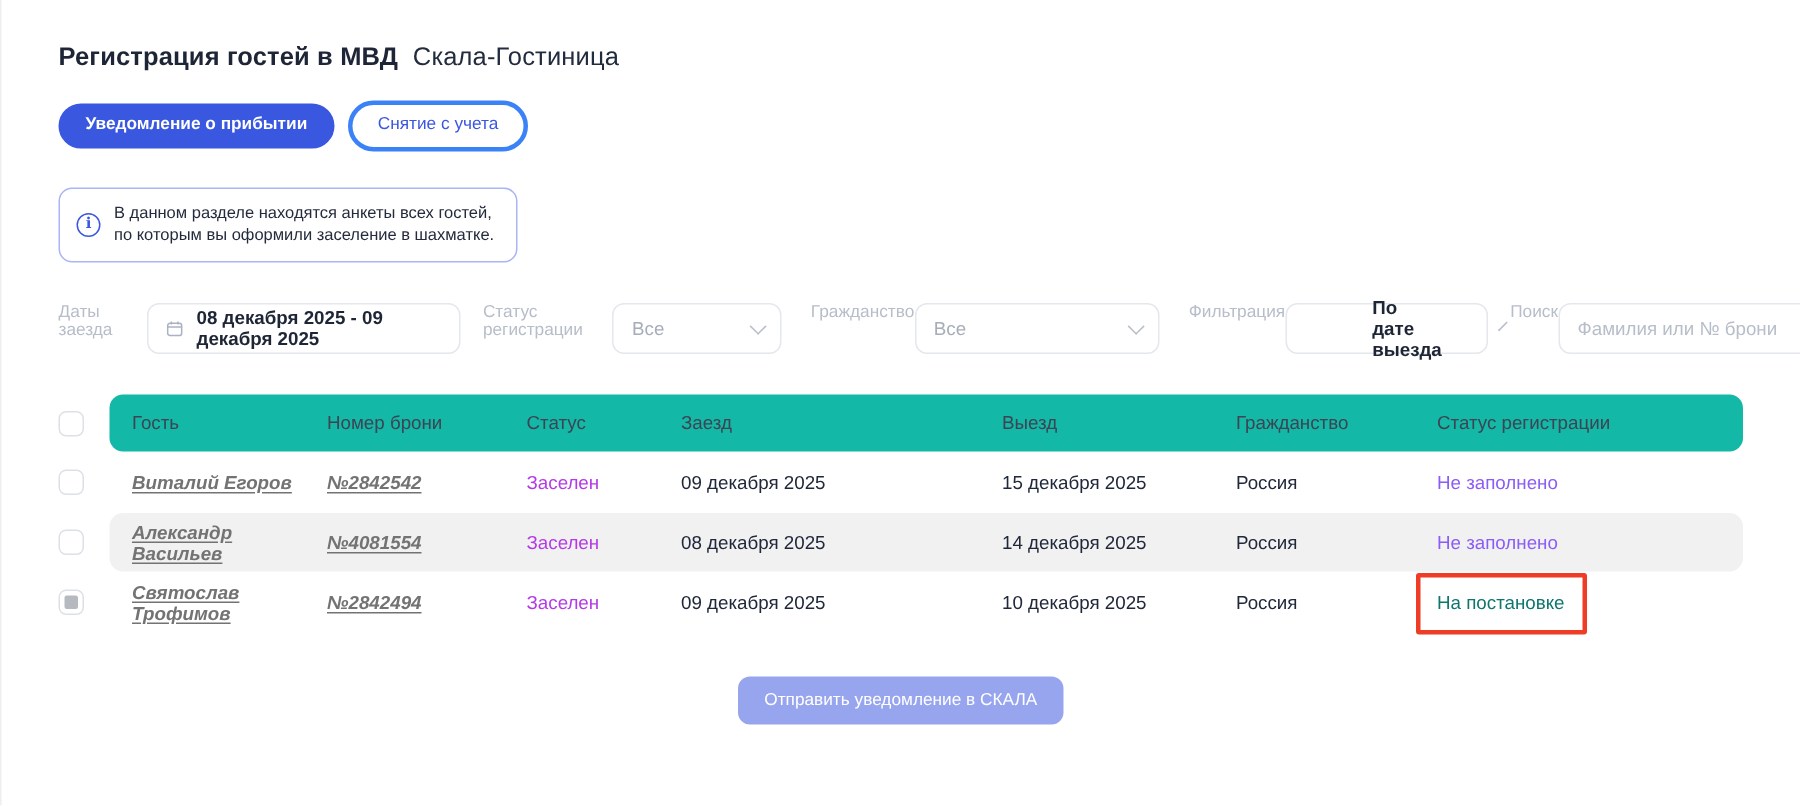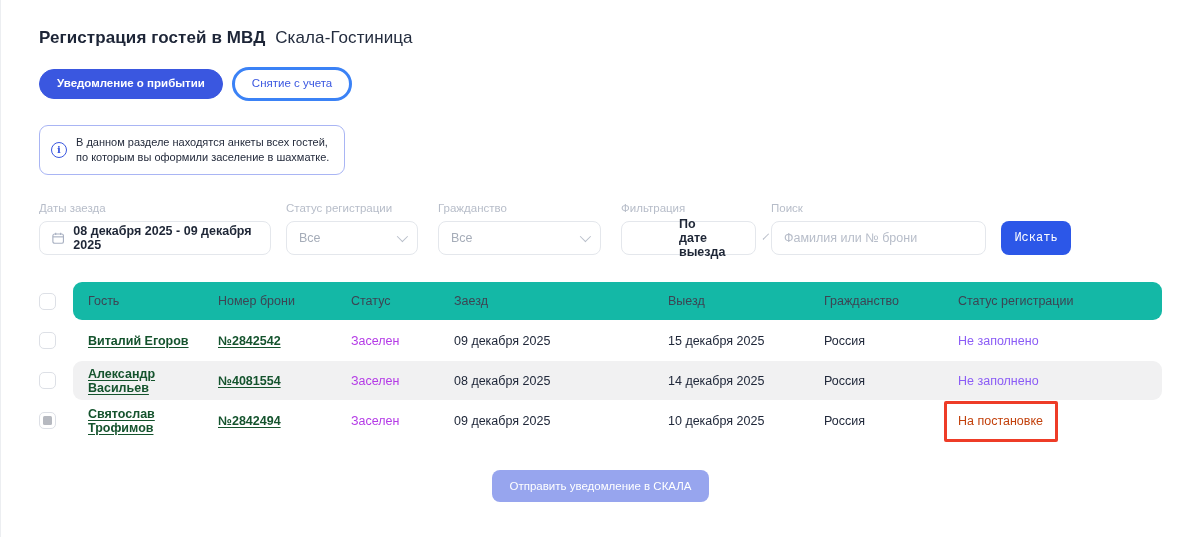--- a/index.html
+++ b/index.html
@@ -17,21 +17,21 @@
   .pill.active { background:#3a57e0; color:#ffffff; font-weight:600; border:1px solid #3a57e0; }
   .pill.inactive { background:#fff; color:#3a57e0; border:3px solid #3b82f6; font-weight:500; }
 
   
   .info-banner { margin-top:24px; width:306px; border:1px solid #a9b5f4; border-radius:9px; padding:9px 12px 9px 11px; display:flex; gap:9px; align-items:center; }
   .info-icon { flex:0 0 auto; width:16px; height:16px; border:1.6px solid #3a57e0; border-radius:50%; color:#3a57e0; font-size:10px; font-weight:700; display:flex; align-items:center; justify-content:center; font-family:"DejaVu Serif", serif; }
   .info-text { font-size:11px; line-height:1.4; color:#242b3c; font-weight:500; }
 
   
   .filters { display:flex; margin-top:27px; align-items:flex-end; }
-  .fgroup { display:flex; flex-direction:column; }
+  .fgroup { display:flex; flex-direction:row; }
   .flabel { font-size:11.5px; color:#b7bdc9; margin-bottom:7px; font-weight:500; }
   .control { height:34px; border:1px solid #e4e7ec; border-radius:8px; background:#fff; display:flex; align-items:center; padding:0 12px; font-size:12.5px; }
   .date-box { width:232px; gap:9px; font-weight:700; color:#1e2636; }
   .sel { justify-content:space-between;gap:39px; }
   .sel .val-muted { color:#a6adb9; }
   .sel .val-dark { color:#1e2636; font-weight:700;padding-left:45px; }
   .chevron { width:8px; height:8px; border-right:1.4px solid #b9bfca; border-bottom:1.4px solid #b9bfca; transform:rotate(45deg) translateY(-2px); }
   .search-box { width:215px; }
   .search-box input { border:none; outline:none; width:100%; font-size:12.5px; color:#1e2636; font-family:"Liberation Sans", sans-serif; }
   .search-box input::placeholder { color:#b7bdc9; }
@@ -46,24 +46,24 @@
   .cb-col { width:34px; display:flex; align-items:center; }
   .checkbox { width:17px; height:17px; border:1.5px solid #dde0e6; border-radius:5px; background:#fff; cursor:pointer; display:flex; align-items:center; justify-content:center; }
   .checkbox .inner { width:9px; height:9px; background:#b6b9c0; border-radius:1.5px; }
   .rowbody { flex:1; display:grid; grid-template-columns:130px 133px 103px 214px 156px 134px 1fr; align-items:center; padding-left:15px; border-radius:9px; min-height:38px; }
   .thead .rowbody { background:#14b8a6; }
   .thead .cell { font-size:12.5px; color:#3d4453; font-weight:500; }
   .tr { margin-top:1px; }
   .tr .rowbody { min-height:39px; }
   .tr.alt .rowbody { background:#f1f1f2; }
   .cell { font-size:12.5px; color:#20283a; font-weight:500; }
-  .link { text-decoration:underline; text-underline-offset:2px; font-weight:600; color:#14532d; cursor:pointer; }
+  .link { text-decoration:underline; text-underline-offset:2px; font-weight:600; color:#737373; cursor:pointer;font-style:italic; }
   .status-checkedin { color:#b43ae6; }
   .reg-link { text-underline-offset:2px; color:#8b5cf6; cursor:pointer; }
-  .reg-pending { color:#c2410c; cursor:pointer; }
+  .reg-pending { color:#0f766e; cursor:pointer; }
   .cell-rel { position:relative; }
   .red-box { position:absolute; left:-14px; top:-13px; width:114px; height:41px; border:3px solid #ee3c27; border-radius:2px; pointer-events:none; }
 
   
   .footer { display:flex; justify-content:center; margin-top:30px; }
   .btn-submit { background:#97a5ee; border:none; border-radius:8px; color:#fff; font-size:11.5px; font-weight:500; padding:10px 17px; font-family:"Liberation Sans", sans-serif; cursor:default; }
 </style>
 </head>
 <body>
 

